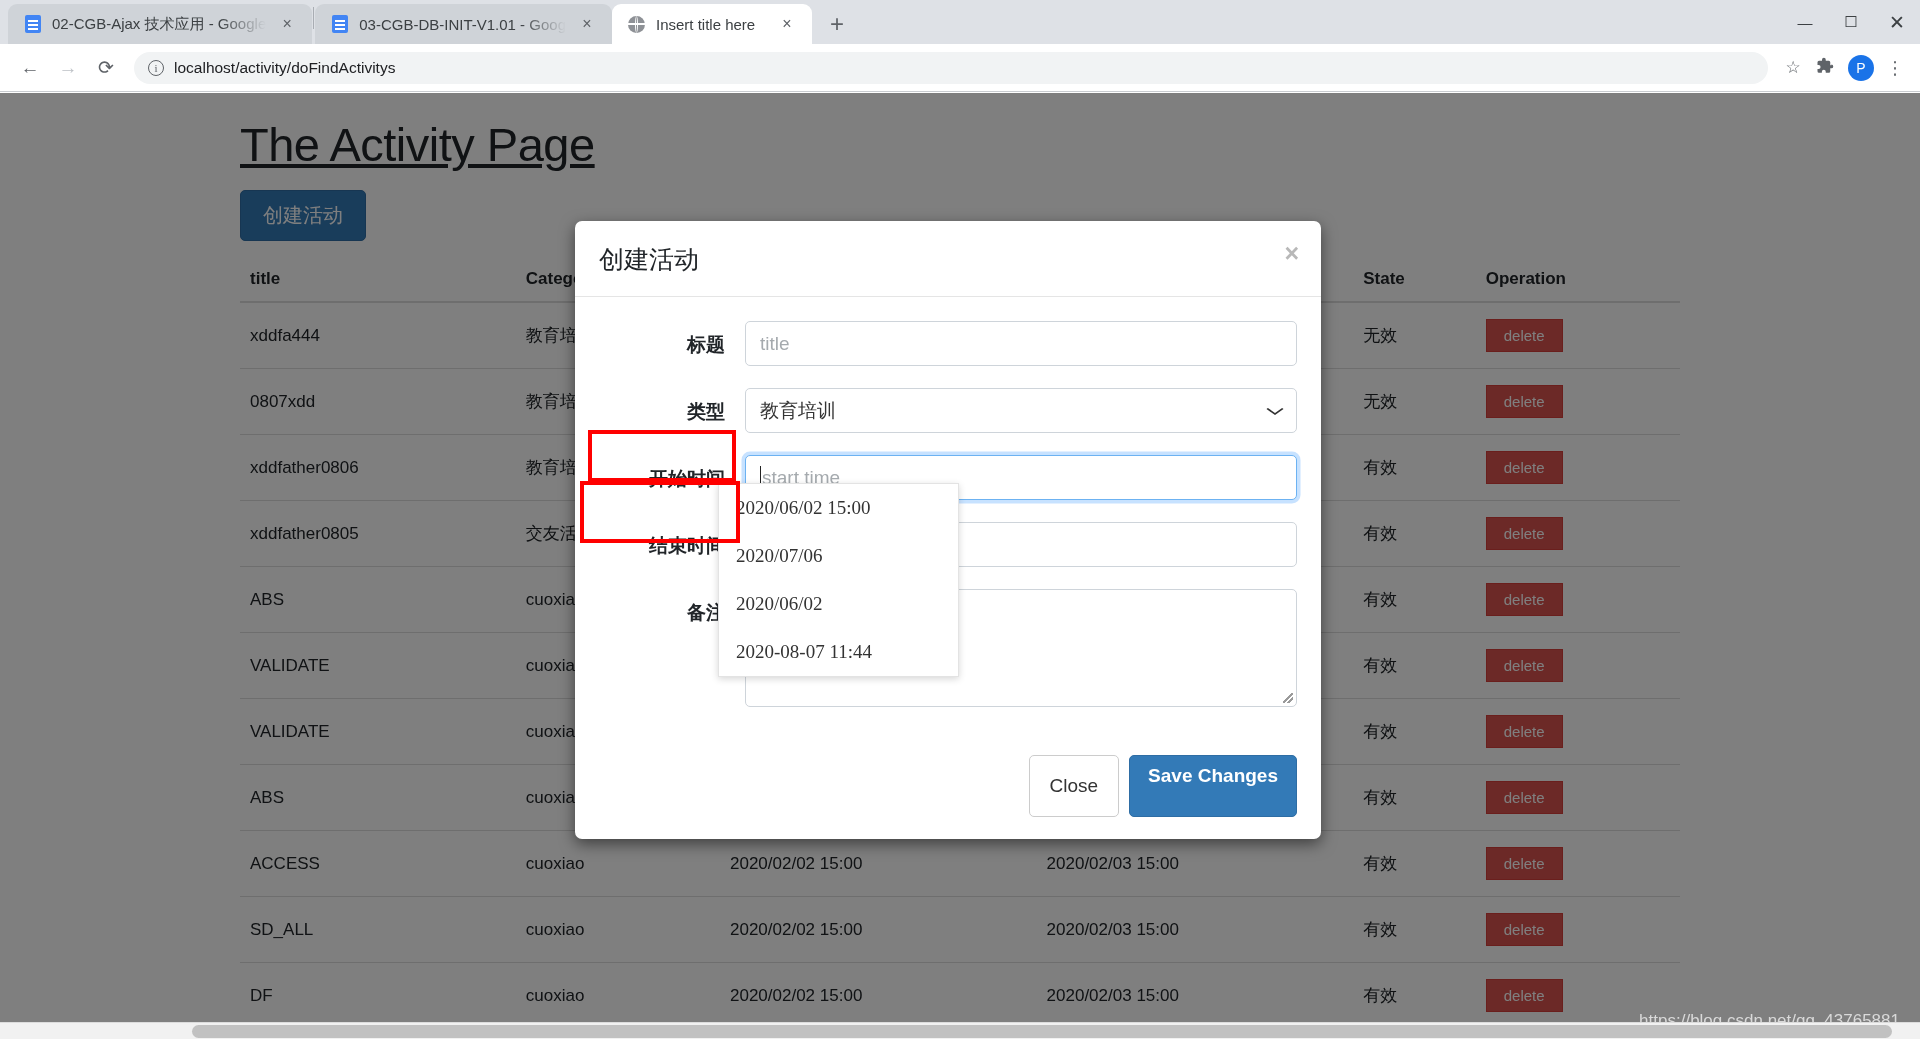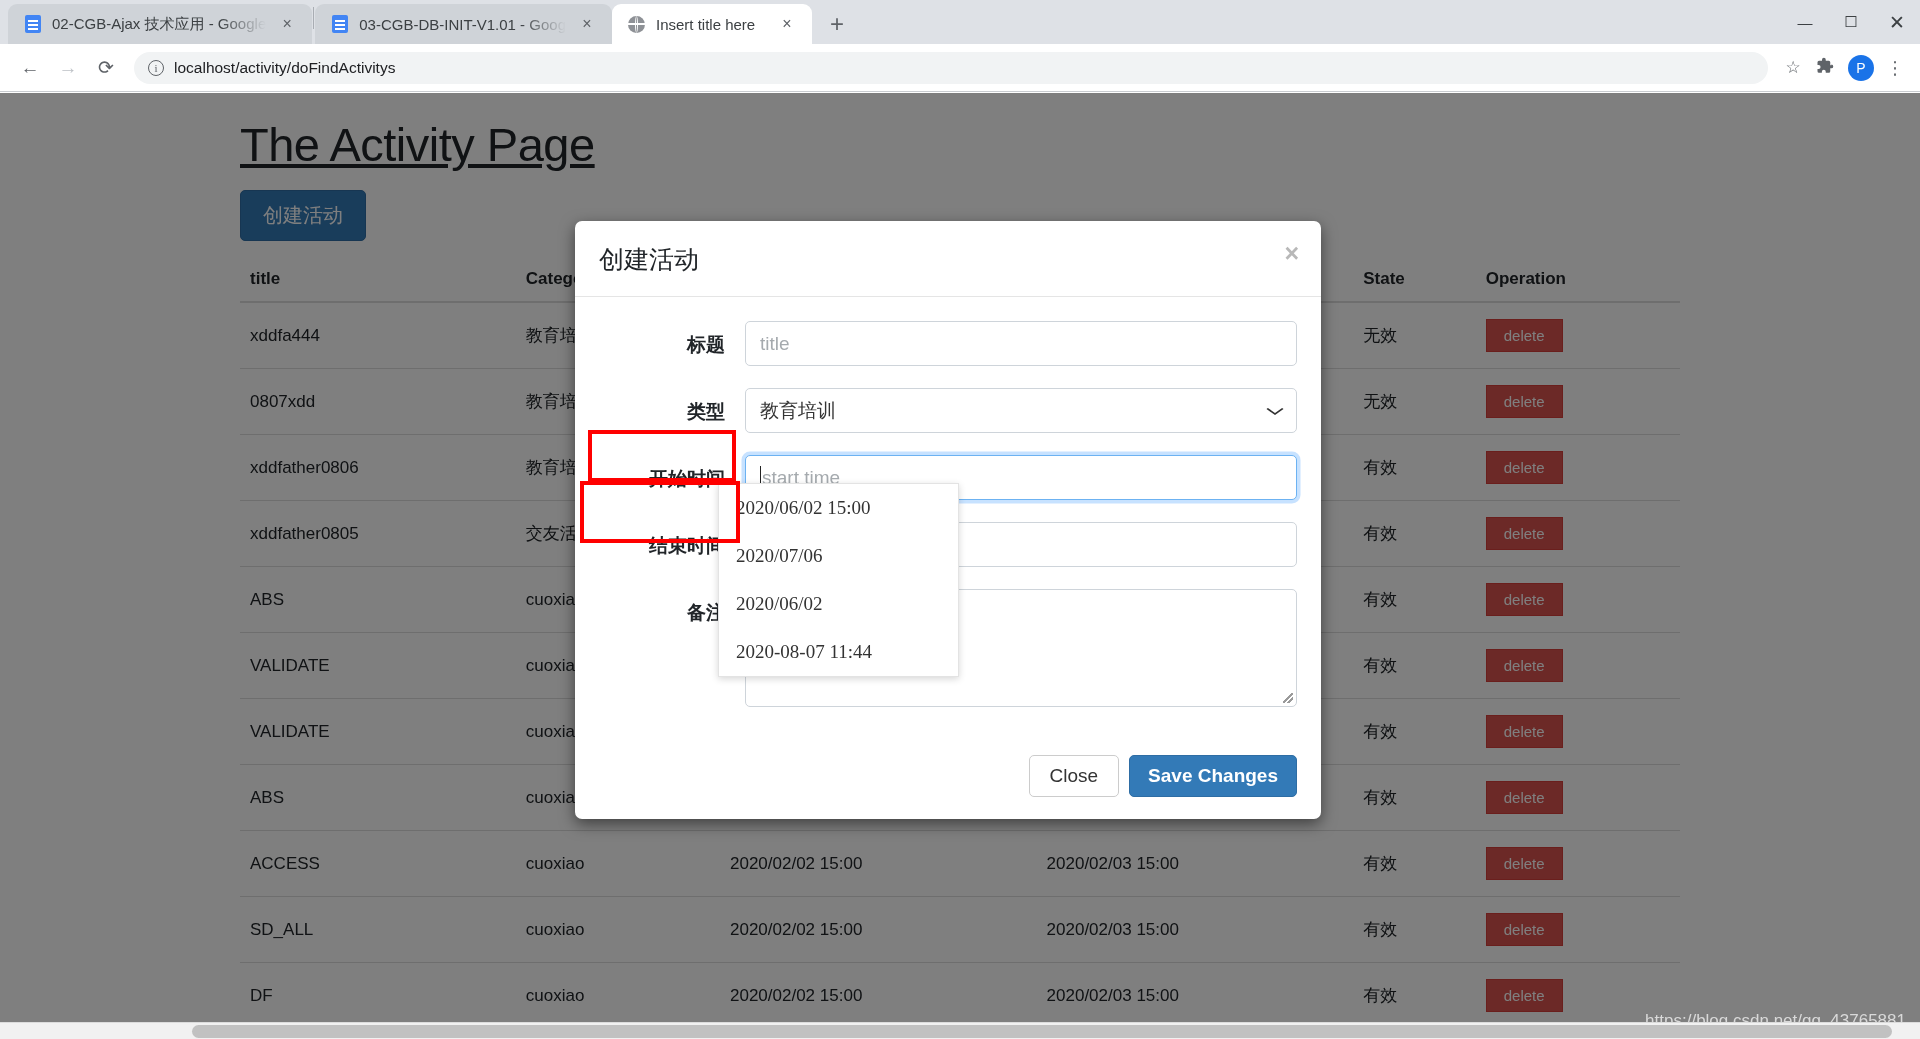--- a/index.html
+++ b/index.html
@@ -287,21 +287,21 @@
       linear-gradient(135deg, transparent 70%, #9a9a9a 70%, #9a9a9a 81%, transparent 81%);
   }
   .modal-footer {
     padding: 16px 24px 22px 24px;
     display: flex;
     justify-content: flex-end;
     gap: 10px;
   }
   .btn-close-modal {
     background:#fff; border:1px solid #ccc; color:#333;
-    font-size:19px; padding:9px 20px; border-radius:5px;
+    font-size:19px; padding:19px 20px; border-radius:5px;
   }
   .btn-save {
     background:#337ab7; border:1px solid #2e6da4; color:#fff;
     font-size:19px; padding:9px 18px; border-radius:5px; font-weight:bold;
   }
 
   
   .autocomplete {
     position: absolute;
     z-index: 40;
@@ -326,21 +326,21 @@
     border: 4px solid #ff0000;
     background: transparent;
     pointer-events: none;
   }
   .annot-start { left: 588px; top: 337px; width: 148px; height: 52px; }
   .annot-end   { left: 580px; top: 388px; width: 160px; height: 62px; }
 
   
   .watermark {
     position: absolute;
-    right: 14px;
+    right: 20px;
     bottom: 8px;
     z-index: 70;
     font-size: 17px;
     color: #d9d9d9;
     font-family: "Liberation Sans", sans-serif;
   }
 
   
   .hscroll {
     position:absolute; left:0; bottom:0; width:1920px; height:17px;

